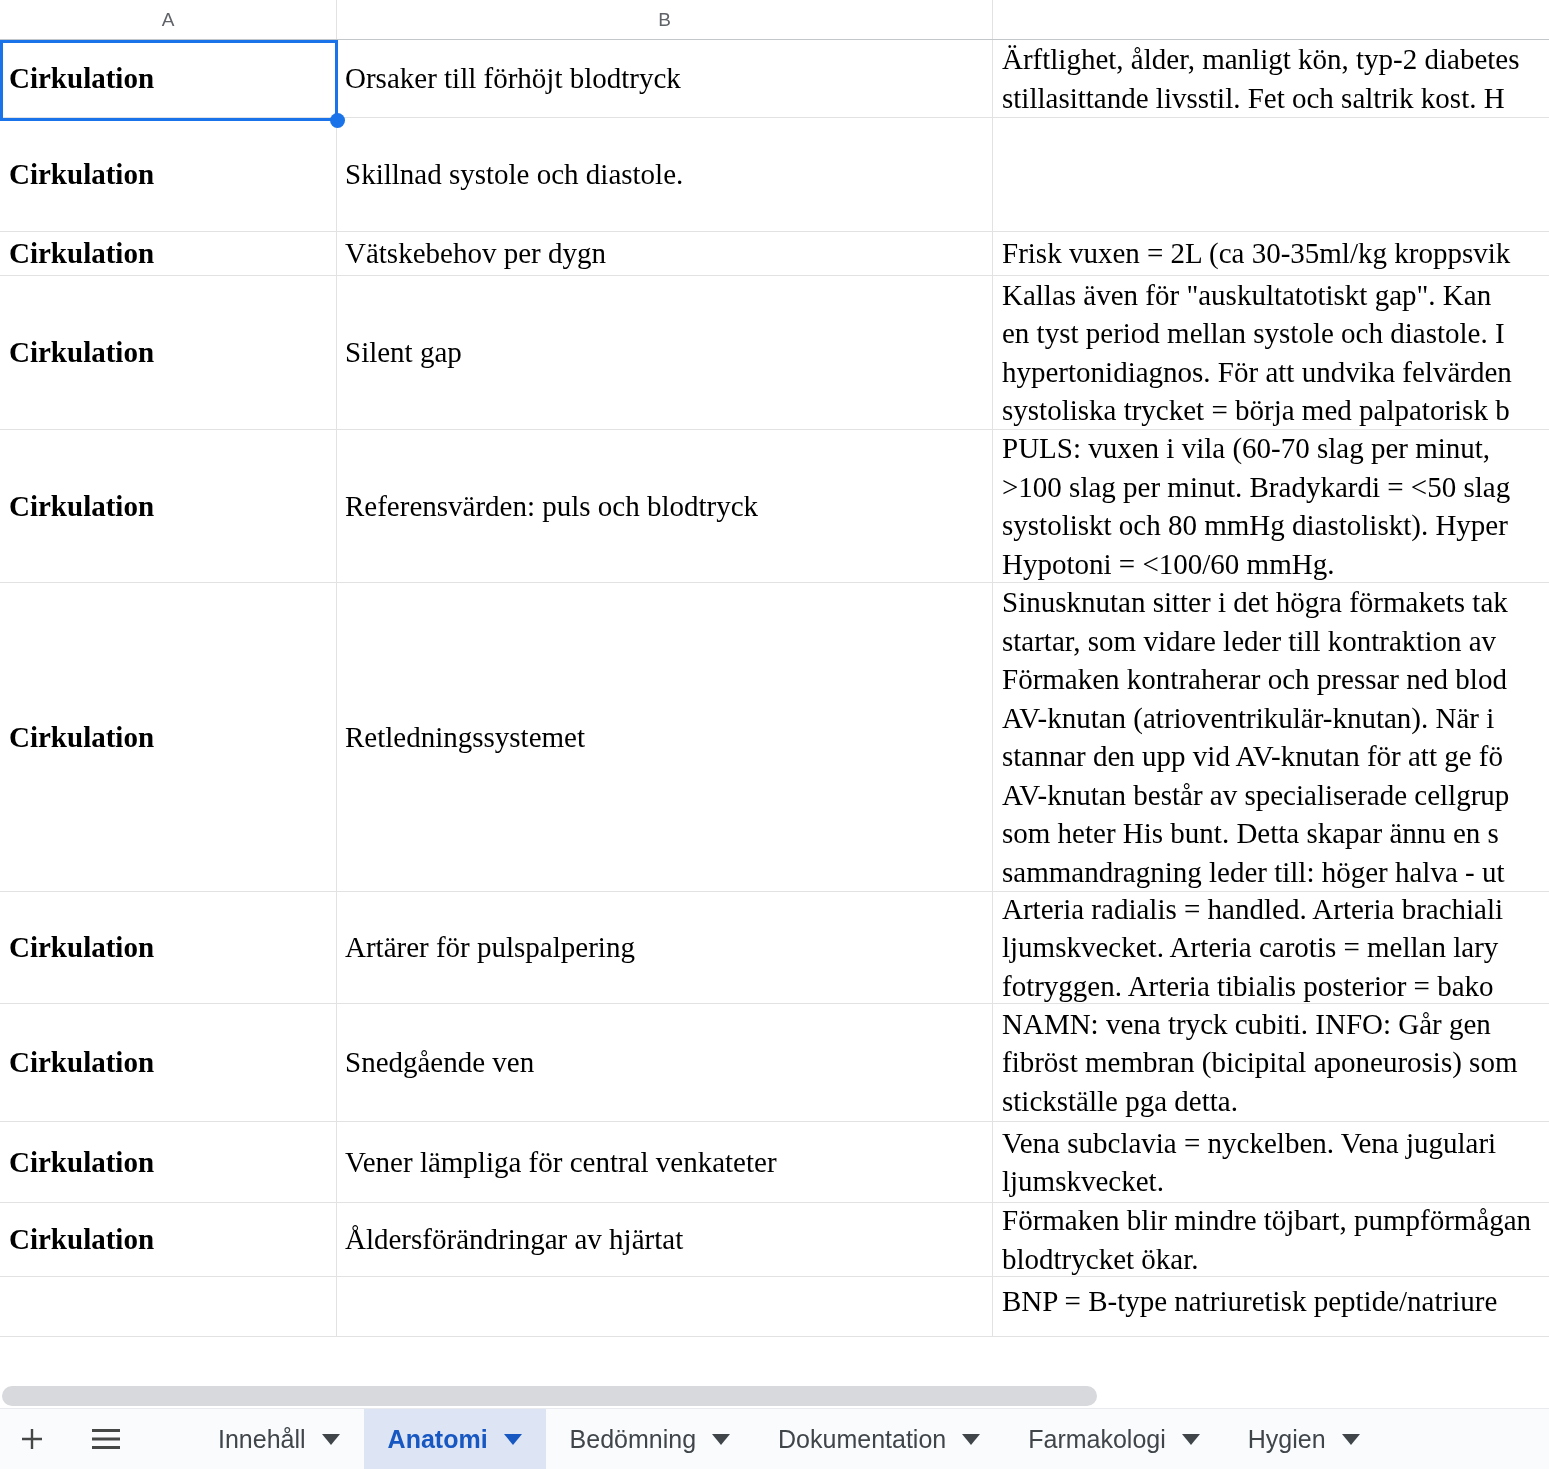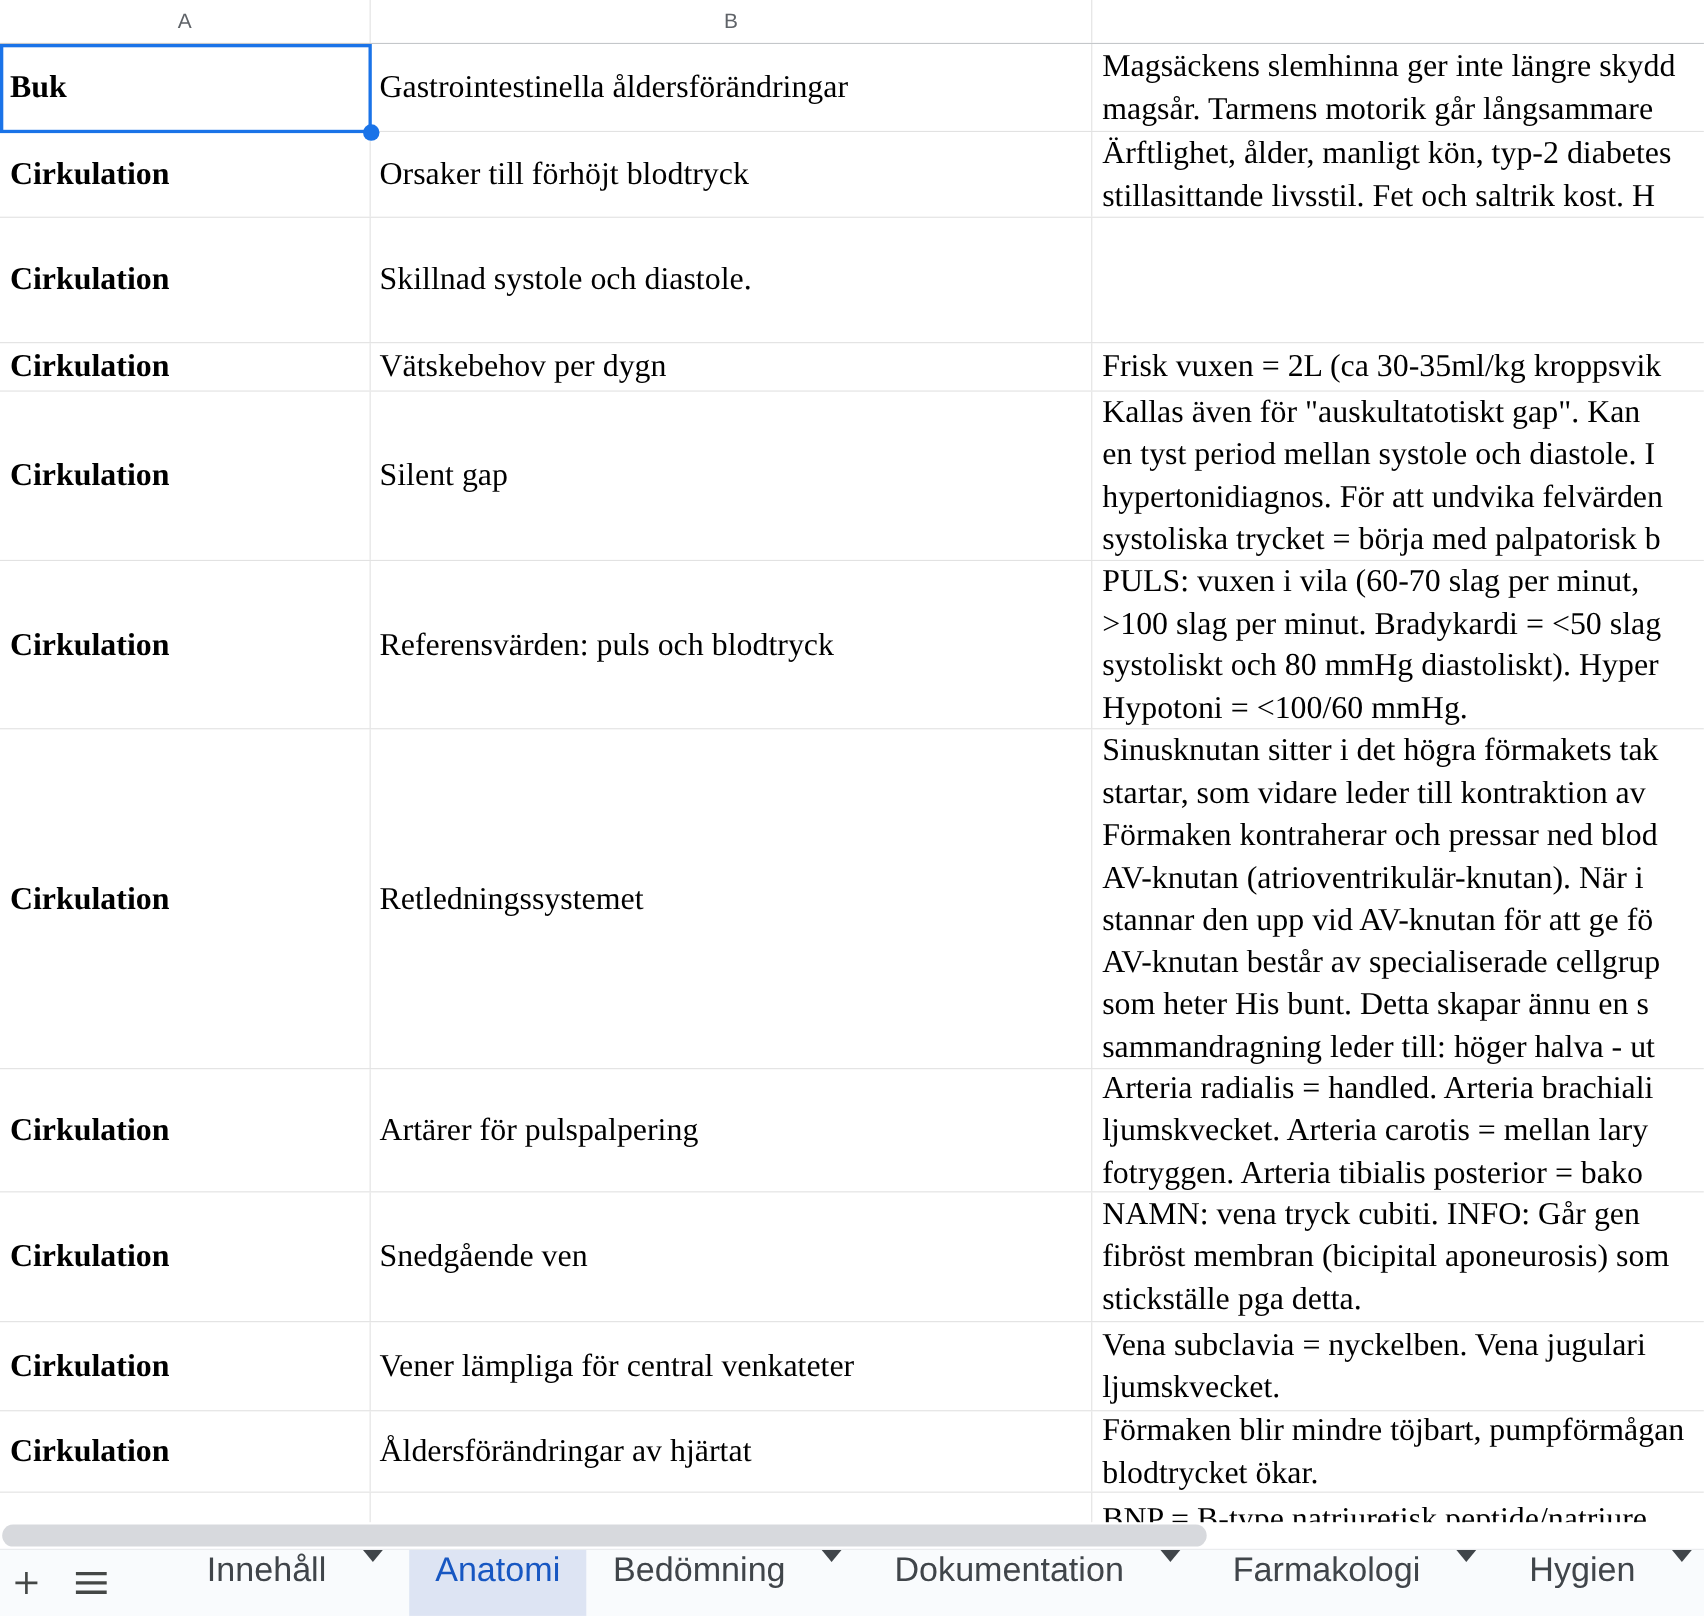--- a/index.html
+++ b/index.html
@@ -47,23 +47,23 @@
   
   .sheetbar { position:absolute; left:0; top:1408px; width:1549px; height:61px;
               background:#f9fbfd; border-top:1px solid #e8eaed;
               display:flex; align-items:stretch;
               font-family:"Liberation Sans","DejaVu Sans",sans-serif; }
   .bar-btn { display:flex; align-items:center; justify-content:center;
              color:#444746; }
   .plus-btn { width:44px; margin-left:10px; }
   .burger-btn { width:44px; margin-left:30px; }
   .tabs { display:flex; align-items:stretch; margin-left:66px; }
-  .tab { display:flex; align-items:flex-start; gap:33px; padding:0 24px;
-         font-size:31px; font-weight:500; color:#40454a; cursor:pointer; }
-  .tab.active { background:#dde4f3; color:#1757c2; font-weight:400;flex-direction:column; }
+  .tab { display:flex; align-items:center; gap:16px; padding:0 24px;
+         font-size:25px; font-weight:500; color:#40454a; cursor:pointer; }
+  .tab.active { background:#dde4f3; color:#1757c2; font-weight:700; }
   .caret { width:0; height:0; border-left:9px solid transparent;
            border-right:9px solid transparent; border-top:11px solid currentColor;
            display:inline-block; }
 </style>
 </head>
 <body>
 
 <div class="screen">
 
   <div class="col-headers">
@@ -71,32 +71,20 @@
       <span>A</span>
     </div>
     <div class="col-header cb">
       <span>B</span>
     </div>
     <div class="col-header cc"></div>
   </div>
 
   <div class="grid">
 
-    <div class="row" style="height:80px">
-      <div class="cell a">
-          <span>Buk</span>
-        </div>
-      <div class="cell b">
-          <span>Gastrointestinella åldersförändringar</span>
-        </div>
-      <div class="cell c">
-        <div class="ln">Magsäckens slemhinna ger inte längre skydd</div>
-        <div class="ln">magsår. Tarmens motorik går långsammare</div>
-      </div>
-    </div>
 
     <div class="row" style="height:78px">
       <div class="cell a">
           <span>Cirkulation</span>
         </div>
       <div class="cell b">
           <span>Orsaker till förhöjt blodtryck</span>
         </div>
       <div class="cell c">
         <div class="ln">Ärftlighet, ålder, manligt kön, typ-2 diabetes</div>

